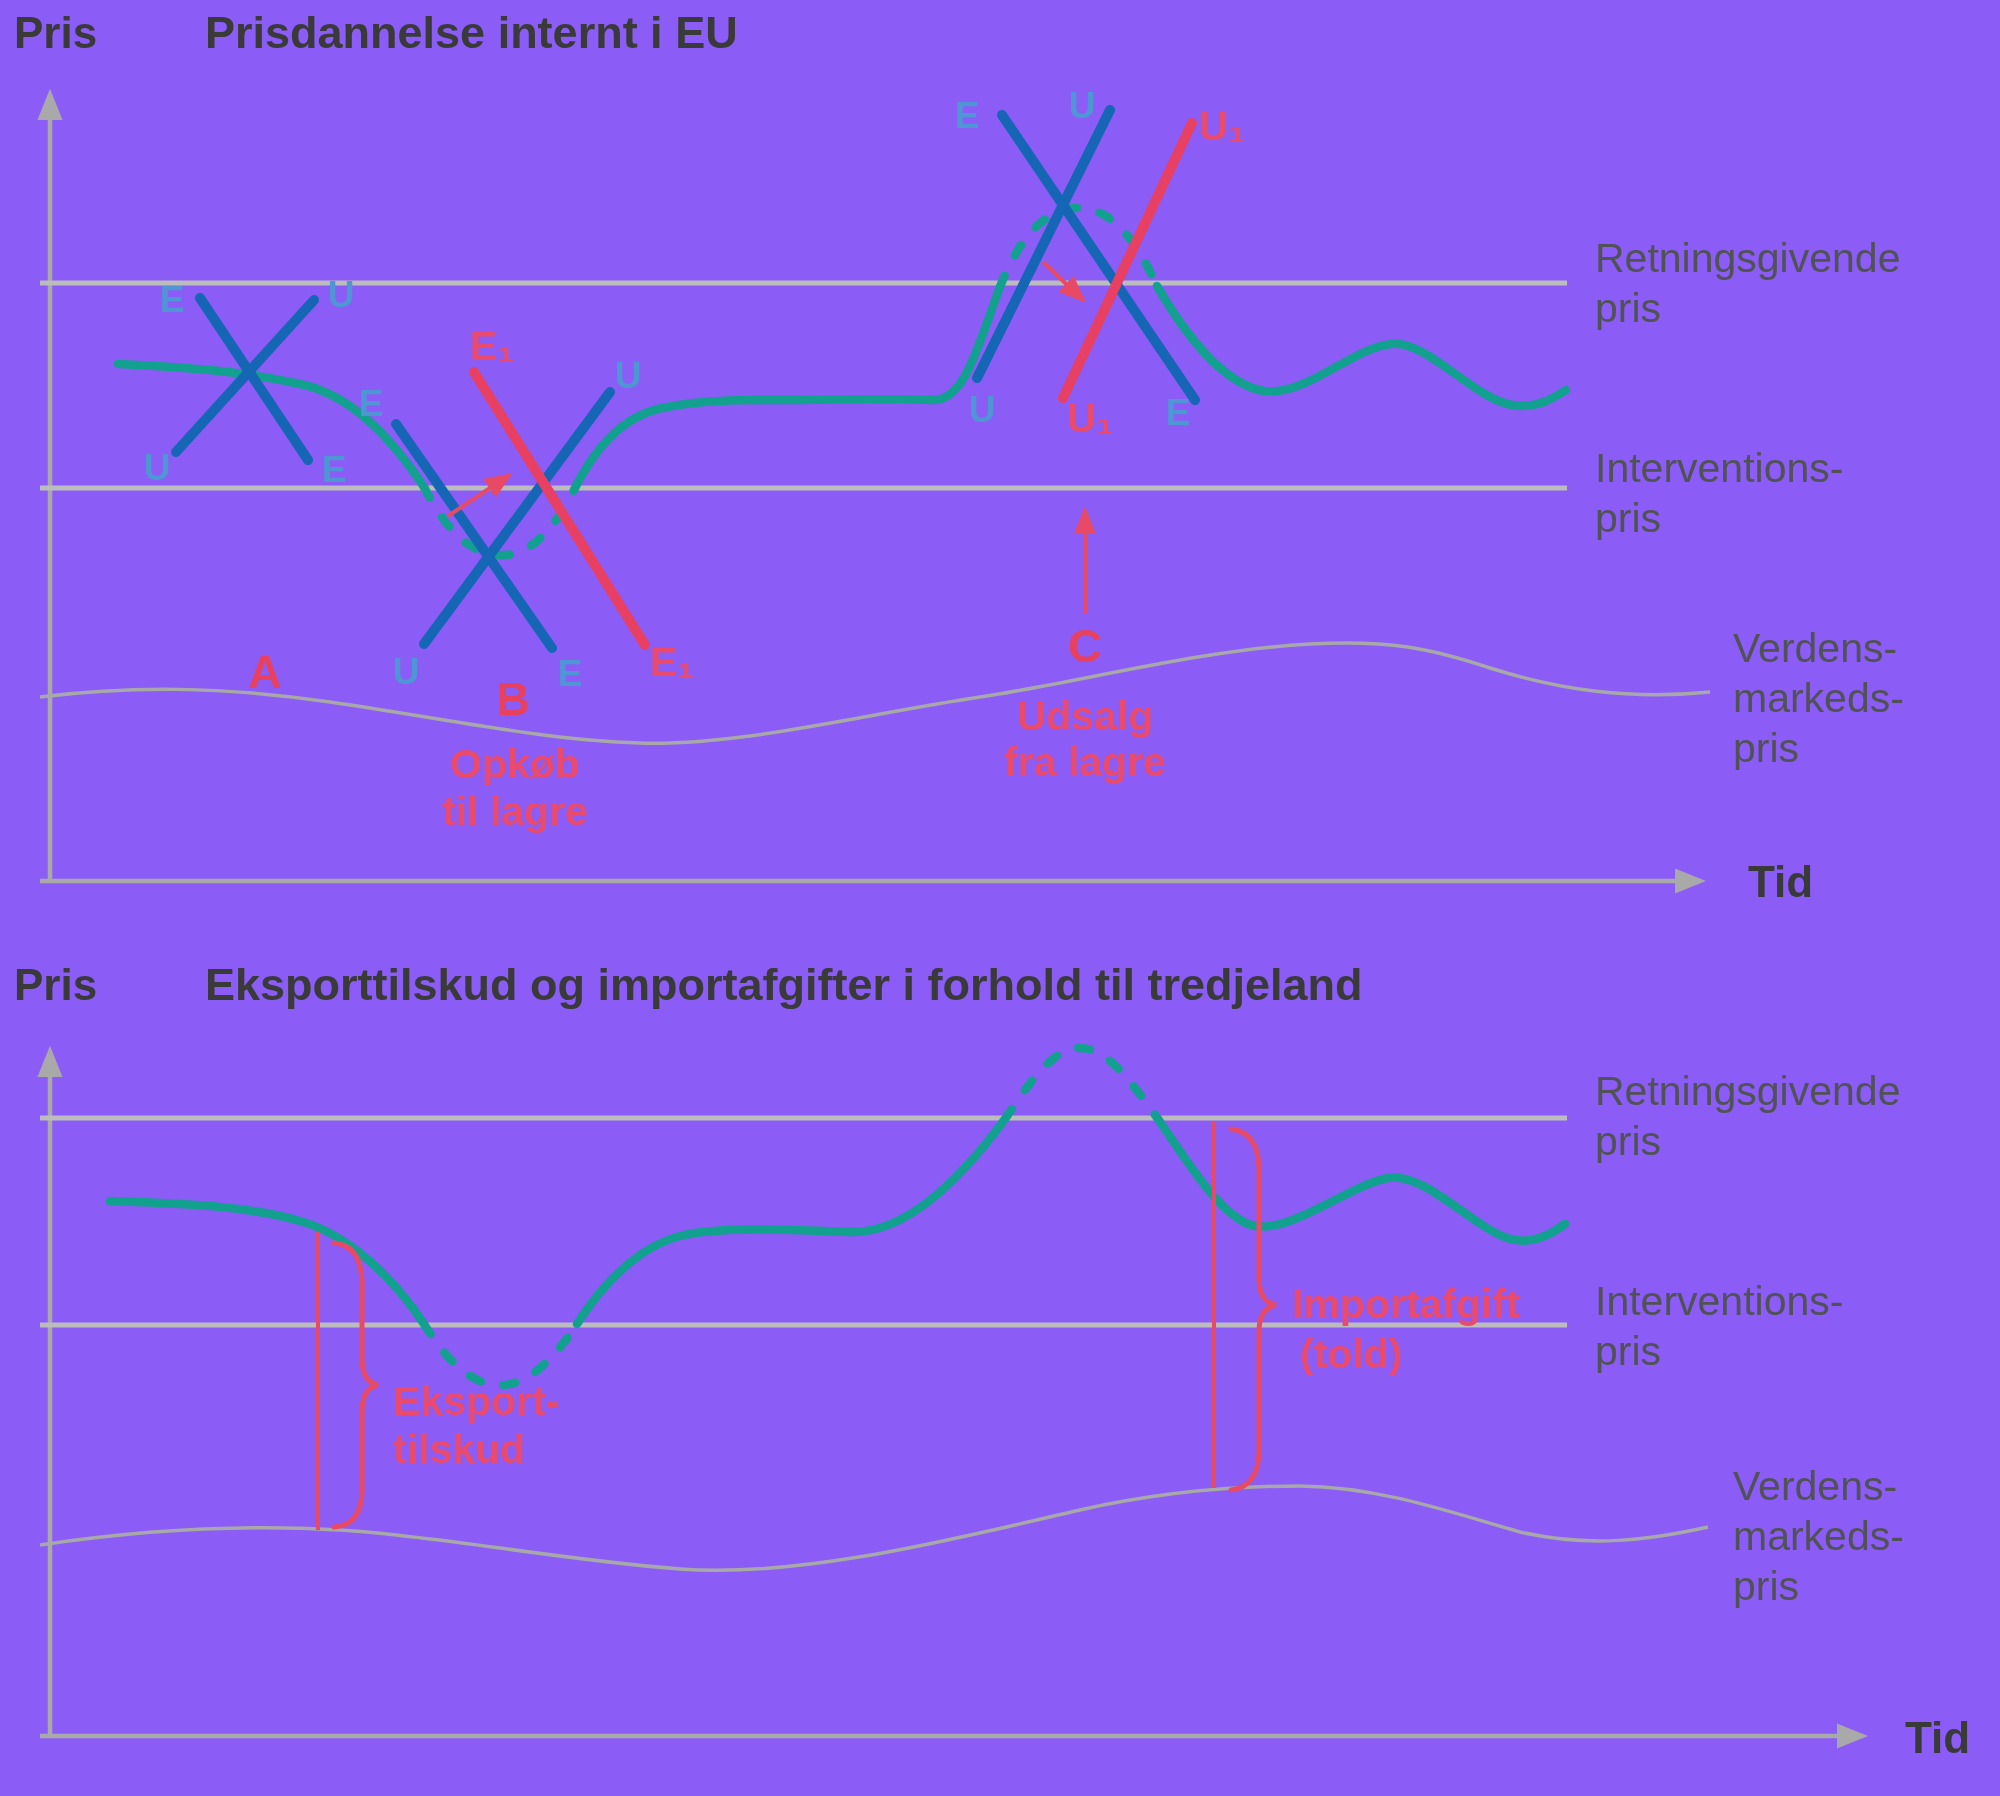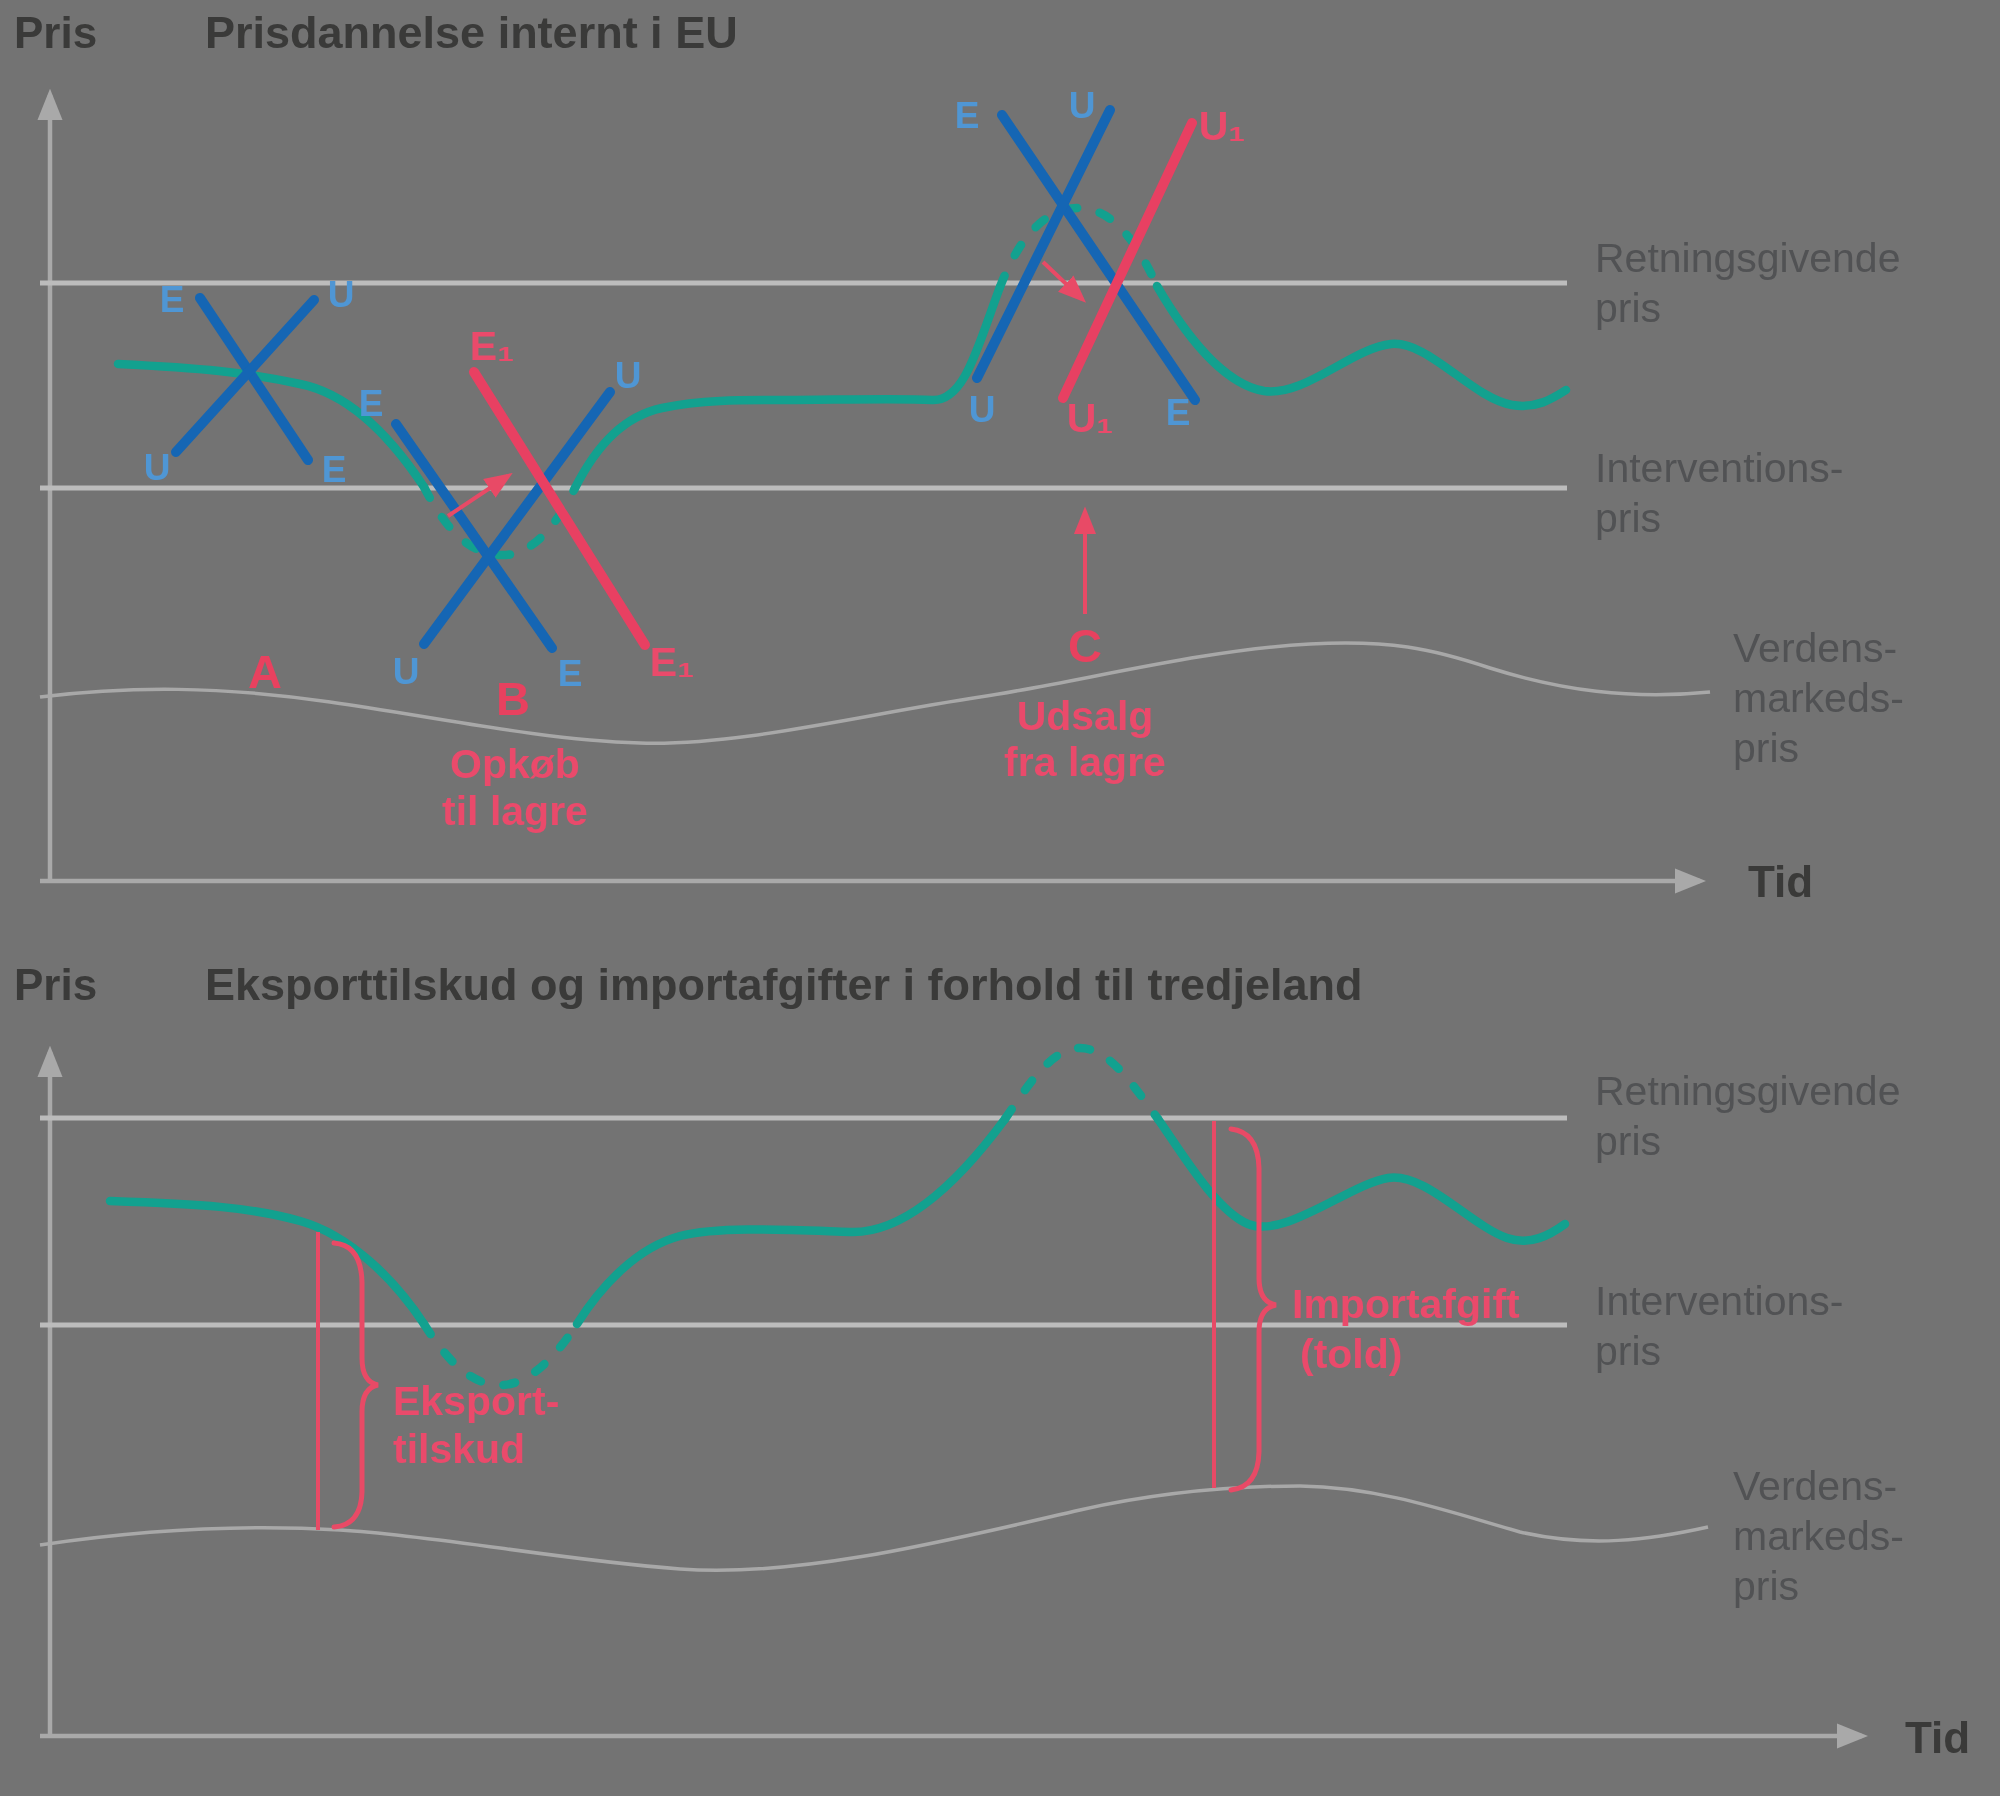--- a/index.html
+++ b/index.html
@@ -1,16 +1,16 @@
 <!DOCTYPE html>
 <html><head>
 <meta charset="utf-8">
 <style>
   html,body{margin:0;padding:0;background:#ffffff;}
-  .stage{width:2000px;height:1796px;background:#737373;position:relative;overflow:hidden;
+  .stage{width:2000px;height:1796px;background:#8b5cf6;position:relative;overflow:hidden;
          font-family:"Liberation Sans","DejaVu Sans",sans-serif;}
   svg{display:block}
   .t-axis   {font:700 44px "Liberation Sans","DejaVu Sans",sans-serif; fill:#3a3a39;}
   .t-title  {font:700 45px "Liberation Sans","DejaVu Sans",sans-serif; fill:#3a3a39;}
   .t-gray   {font:400 41px "Liberation Sans","DejaVu Sans",sans-serif; fill:#515254;}
   .t-blue   {font:700 37px "Liberation Sans","DejaVu Sans",sans-serif; fill:#4f96d4;}
   .t-red    {font:600 41px "Liberation Sans","DejaVu Sans",sans-serif; fill:#ea4a6b;}
   .t-redmk  {font:700 47px "Liberation Sans","DejaVu Sans",sans-serif; fill:#e8415f;}
   .mid{text-anchor:middle;}
   .eu-curve {stroke:#12a18f;stroke-width:8.5;fill:none;stroke-linecap:round;}

